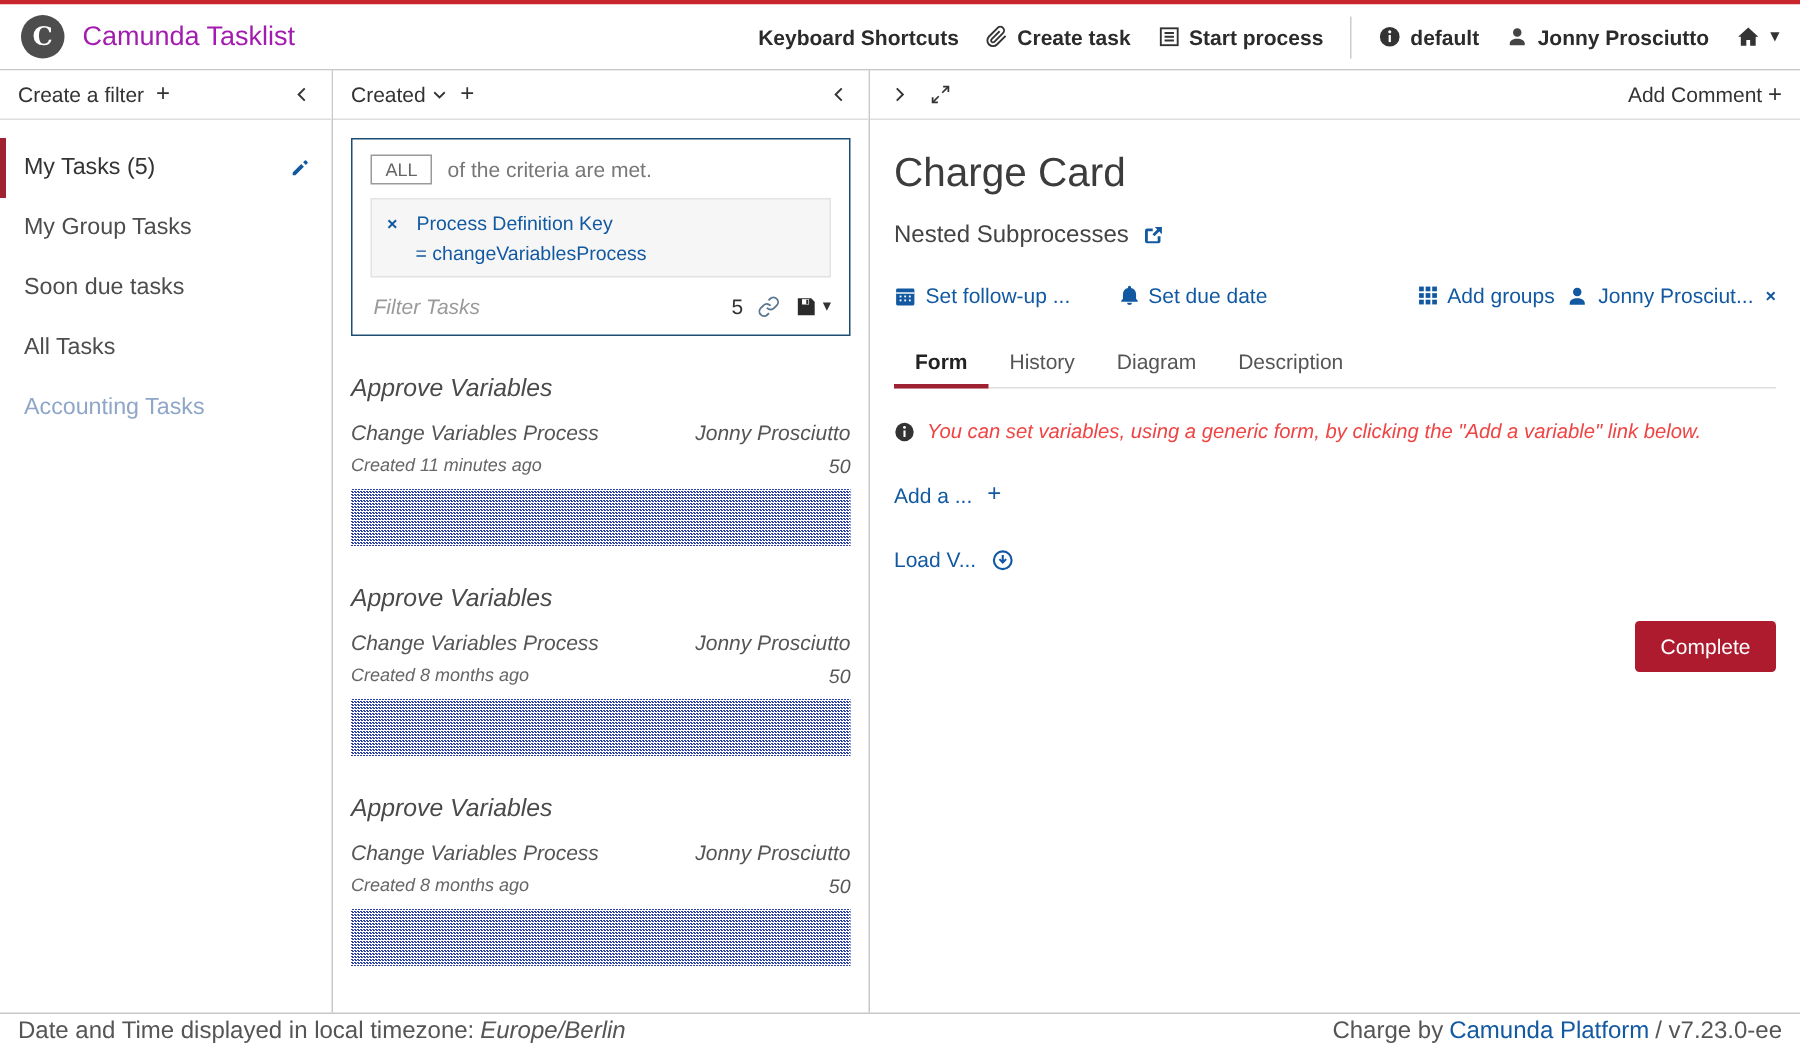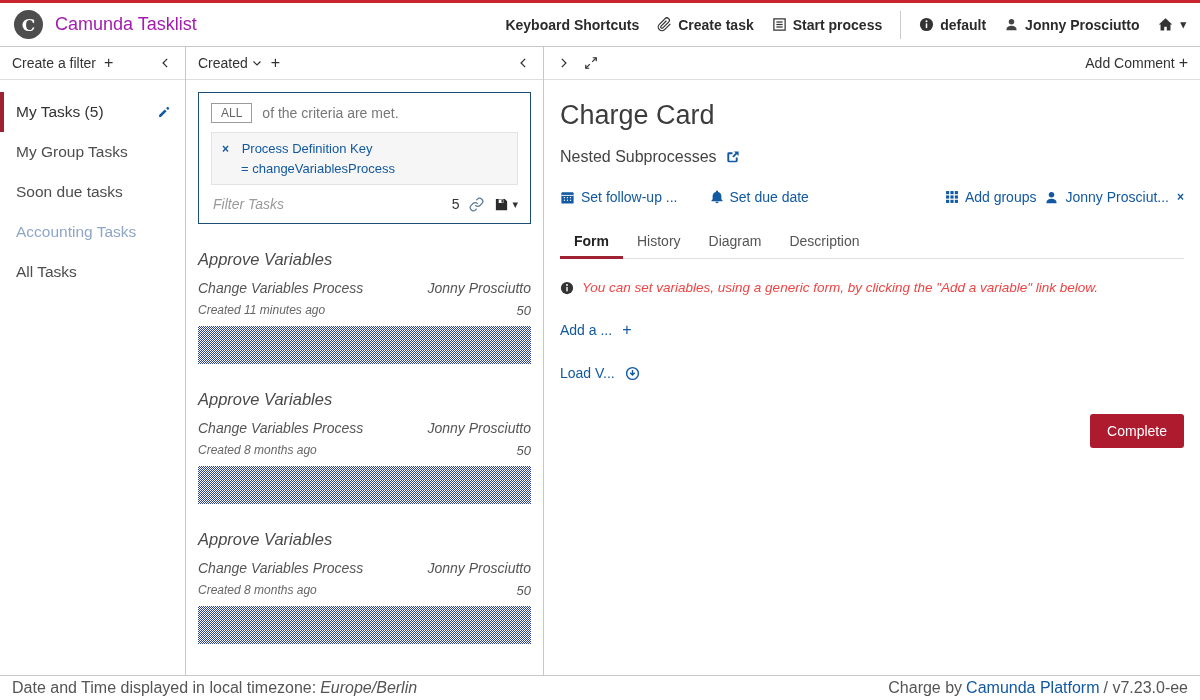--- a/index.html
+++ b/index.html
@@ -30,21 +30,21 @@
 
   
   .main { display:flex; height:628px; }
   .col-head {
     height:33px; flex:0 0 auto; display:flex; align-items:center; gap:8px;
     padding:0 12px; border-bottom:1px solid #ddd; font-size:14px; color:#333; background:#fff;
   }
   .col-head .push-right { margin-left:auto; }
 
   
-  .sidebar { width:186px; border-right:1px solid #c8c8c8; display:flex; flex-direction:column; }
+  .sidebar { width:222px; border-right:1px solid #c8c8c8; display:flex; flex-direction:column; }
   .plus-glyph { font-size:16px; color:#333; line-height:1; }
   .filter-list { list-style:none; margin:12px 0 0; padding:0; font-size:15.5px; color:#4d4d4d; }
   .filter-item { height:40px; display:flex; align-items:center; padding:0 14px 0 12px; border-left:4px solid transparent; }
   .filter-item.active { border-left-color:var(--accent-maroon,#9e2231); color:#333; }
   .filter-item.muted { color:var(--muted-link,#8fa6c8); }
   .edit-pencil { margin-left:auto; color:var(--link-blue,#1259a1); }
 
   
   .taskcol { width:358px; border-right:1px solid #c8c8c8; display:flex; flex-direction:column; overflow:hidden; }
   .sort-group { display:flex; align-items:center; gap:3px; }
@@ -192,25 +192,25 @@
               <path d="M14.06 7.02l2.92 2.92L7.92 19H5v-2.92l9.06-9.06zM17.66 3.4a1.4 1.4 0 0 1 2 0l1 1a1.4 1.4 0 0 1 0 2l-1.58 1.58-2.92-2.92L17.66 3.4z"></path>
             </svg>
         </span>
       </li>
       <li class="filter-item clickable">
         <span>My Group Tasks</span>
       </li>
       <li class="filter-item clickable">
         <span>Soon due tasks</span>
       </li>
+      <li class="filter-item clickable">
+        <span>All Tasks</span>
+      </li>
       <li class="filter-item muted clickable">
         <span>Accounting Tasks</span>
-      </li>
-      <li class="filter-item clickable">
-        <span>All Tasks</span>
       </li>
     </ul>
   </aside>
 
   <section class="taskcol">
     <div class="col-head">
       <span class="sort-group clickable">
         <span>Created</span>
         <span>
           <svg width="12" height="12" viewBox="0 0 24 24" fill="none" stroke="#333" stroke-width="2.4">

